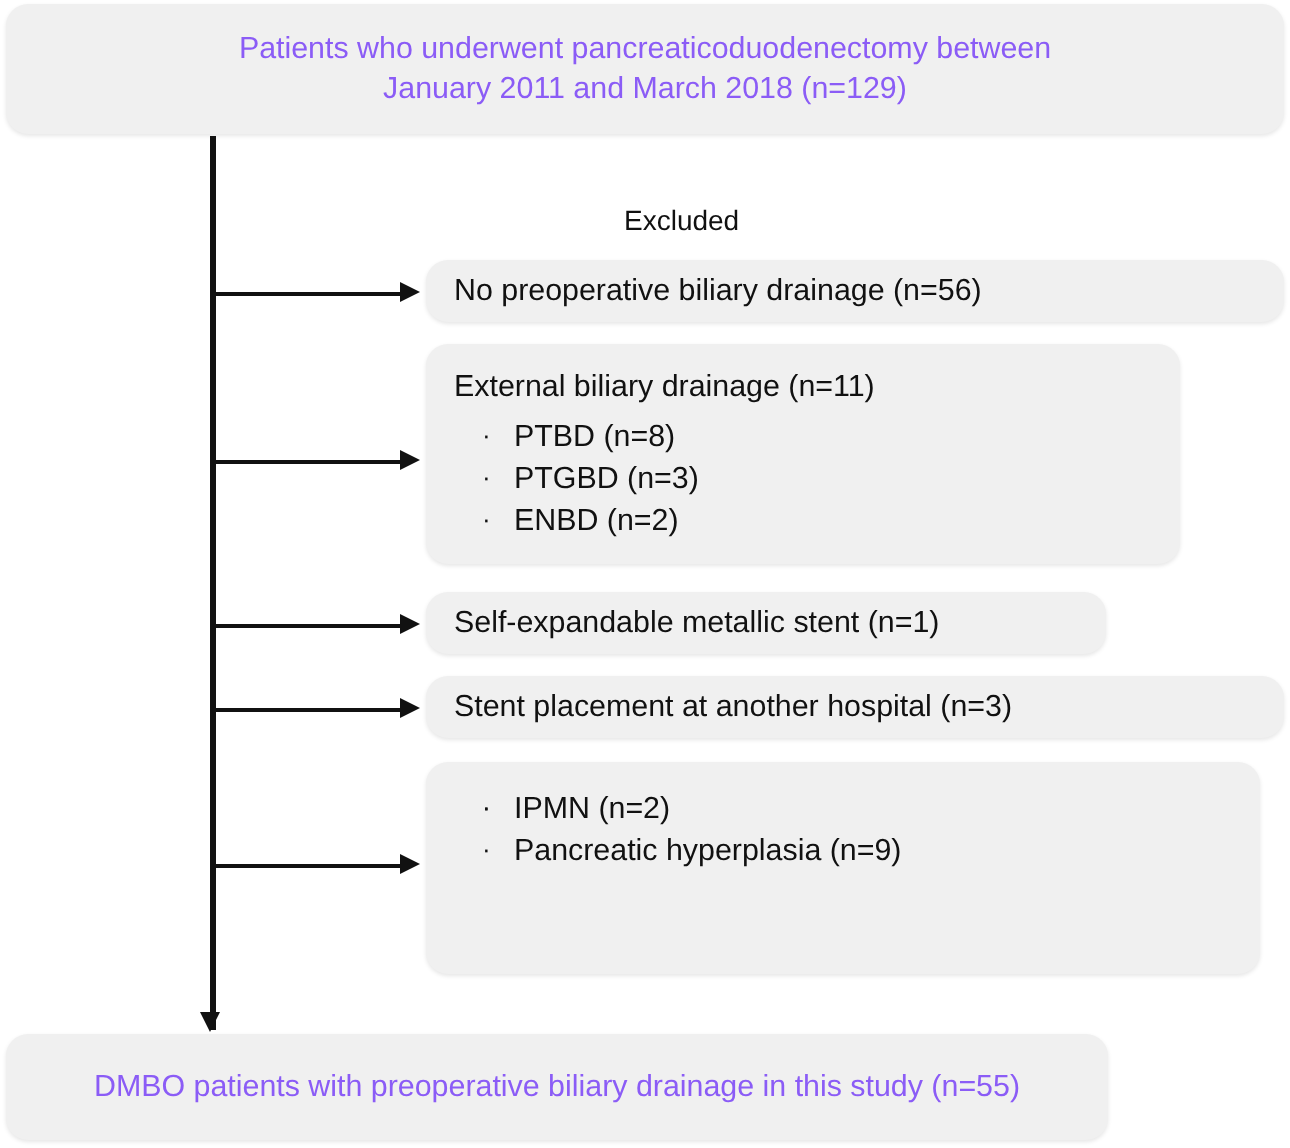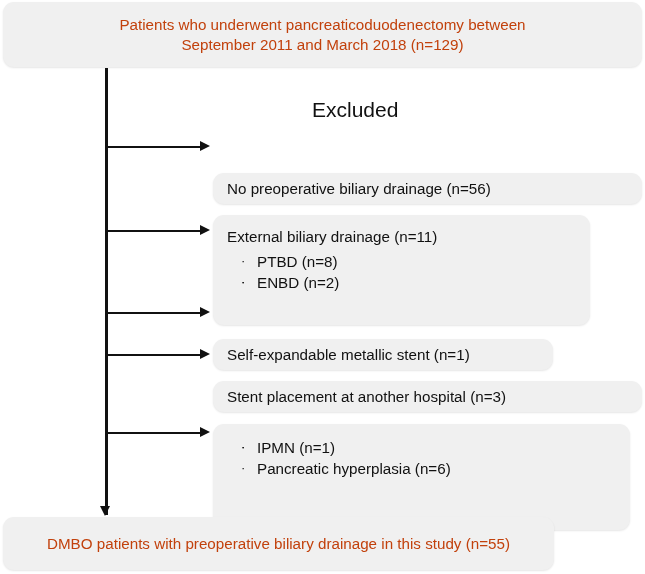--- a/index.html
+++ b/index.html
@@ -26,41 +26,40 @@
     border-radius: 11px;
     box-sizing: border-box;
     color: #1a1a1a;
   }
   .fbox.shadowed {
     box-shadow: 0 1px 2px rgba(0,0,0,0.10);
   }
   .box-text {
     font-size: 15.2px;
     line-height: 20px;
-    color: #c2410c;
+    color: #8b5cf6;
     white-space: pre-line;
   }
 
   
   .terminal {
     display: flex;
     align-items: center;
     justify-content: center;
     text-align: center;
   }
   .terminal .box-text {
     text-align: center;
   }
 
   
   .exclusion {
     display: flex;
     align-items: center;
     padding-left: 14px;
-    margin-top: 43px;
   }
   .exclusion.multi {
     display: block;
   }
   .sub-list {
     margin: 0;
     padding: 0;
     list-style: none;
   }
   .sub-list li {
@@ -108,53 +107,53 @@
     width: 0;
     height: 0;
     border-left: 5.5px solid transparent;
     border-right: 5.5px solid transparent;
     border-top: 10px solid #111111;
   }
 
   
   .free-label {
     position: absolute;
-    font-size: 21px;
+    font-size: 14px;
     line-height: 18px;
     color: #111111;
     white-space: nowrap;
   }
 </style>
 </head>
 <body>
 
 <div id="flowchart">
 
   <div class="fbox terminal shadowed" style="left:3px; top:2px; width:639px; height:65px;">
-    <div class="box-text"><span>Patients who underwent pancreaticoduodenectomy between</span><br><span>September 2011 and March 2018 (n=129)</span></div>
+    <div class="box-text"><span>Patients who underwent pancreaticoduodenectomy between</span><br><span>January 2011 and March 2018 (n=129)</span></div>
   </div>
 
   <div class="trunk" style="left:105px; top:68px; width:2.5px; height:447px;"></div>
   <div class="arrow-down" style="left:100px; top:506px;"></div>
 
   <div class="free-label" style="left:312px; top:101px;">Excluded</div>
 
   <div class="hline" style="left:107px; top:146px; width:94px;"></div>
   <div class="arrow-right" style="left:200px; top:141px;"></div>
   <div class="fbox exclusion shadowed" style="left:213px; top:130px; width:429px; height:31px;">
     <div class="group-title">No preoperative biliary drainage (n=56)</div>
   </div>
 
   <div class="hline" style="left:107px; top:230px; width:94px;"></div>
   <div class="arrow-right" style="left:200px; top:225px;"></div>
   <div class="fbox exclusion multi shadowed" style="left:213px; top:172px; width:377px; height:110px; padding-top:12px;">
     <div class="group-title">External biliary drainage (n=11)</div>
     <ul class="sub-list" style="margin-top:4px;">
       <li><span class="bullet">·</span><span>PTBD (n=8)</span></li>
-      <li><span class="bullet">·</span></li>
+      <li><span class="bullet">·</span><span>PTGBD (n=3)</span></li>
       <li><span class="bullet">·</span><span>ENBD (n=2)</span></li>
     </ul>
   </div>
 
   <div class="hline" style="left:107px; top:312px; width:94px;"></div>
   <div class="arrow-right" style="left:200px; top:307px;"></div>
   <div class="fbox exclusion shadowed" style="left:213px; top:296px; width:340px; height:31px;">
     <div class="group-title">Self-expandable metallic stent (n=1)</div>
   </div>
 
@@ -162,22 +161,22 @@
   <div class="arrow-right" style="left:200px; top:349px;"></div>
   <div class="fbox exclusion shadowed" style="left:213px; top:338px; width:429px; height:31px;text-align:right;">
     <div class="group-title">Stent placement at another hospital (n=3)</div>
   </div>
 
   <div class="hline" style="left:107px; top:432px; width:94px;"></div>
   <div class="arrow-right" style="left:200px; top:427px;"></div>
   <div class="fbox exclusion multi shadowed" style="left:213px; top:381px; width:417px; height:106px; padding-top:10px;">
     <ul class="sub-list" style="margin-top:3px;">
       <li><span class="bullet">·</span></li>
-      <li><span class="bullet">·</span><span>IPMN (n=1)</span></li>
-      <li><span class="bullet">·</span><span> Pancreatic hyperplasia (n=6)</span></li>
+      <li><span class="bullet">·</span><span>IPMN (n=2)</span></li>
+      <li><span class="bullet">·</span><span> Pancreatic hyperplasia (n=9)</span></li>
     </ul>
   </div>
 
   <div class="fbox terminal shadowed" style="left:3px; top:517px; width:551px; height:53px;">
     <div class="box-text">DMBO patients with preoperative biliary drainage in this study (n=55)</div>
   </div>
 
 </div>
 
 </body></html>

